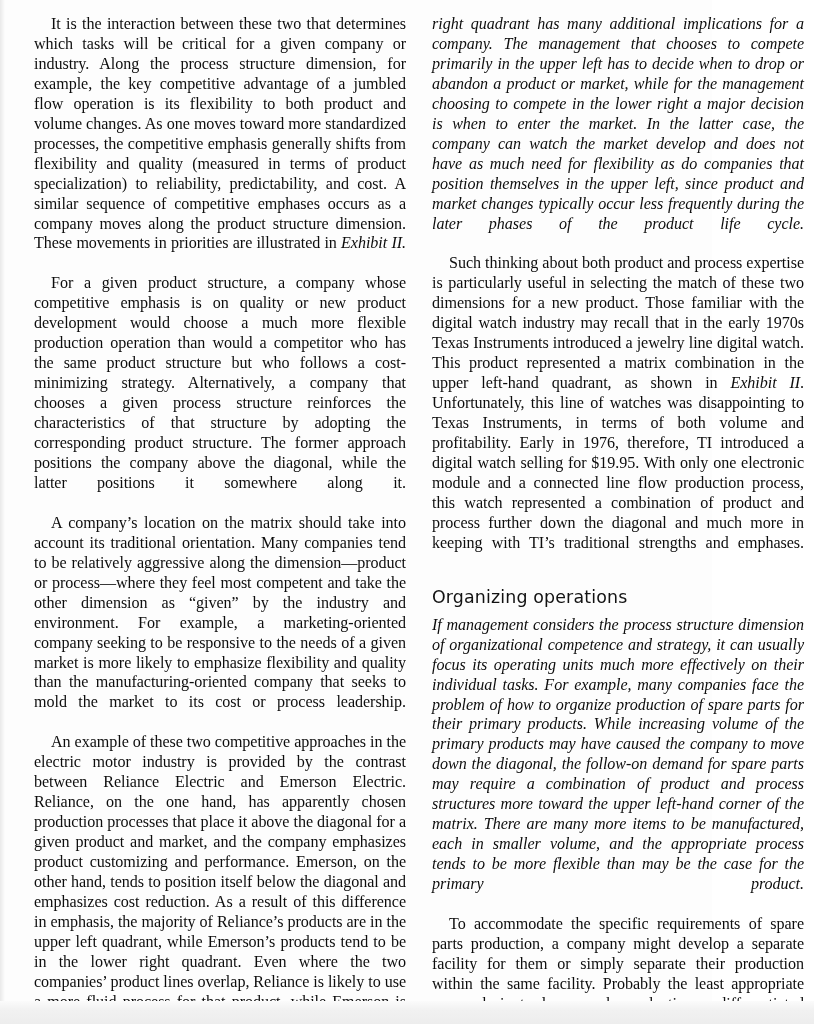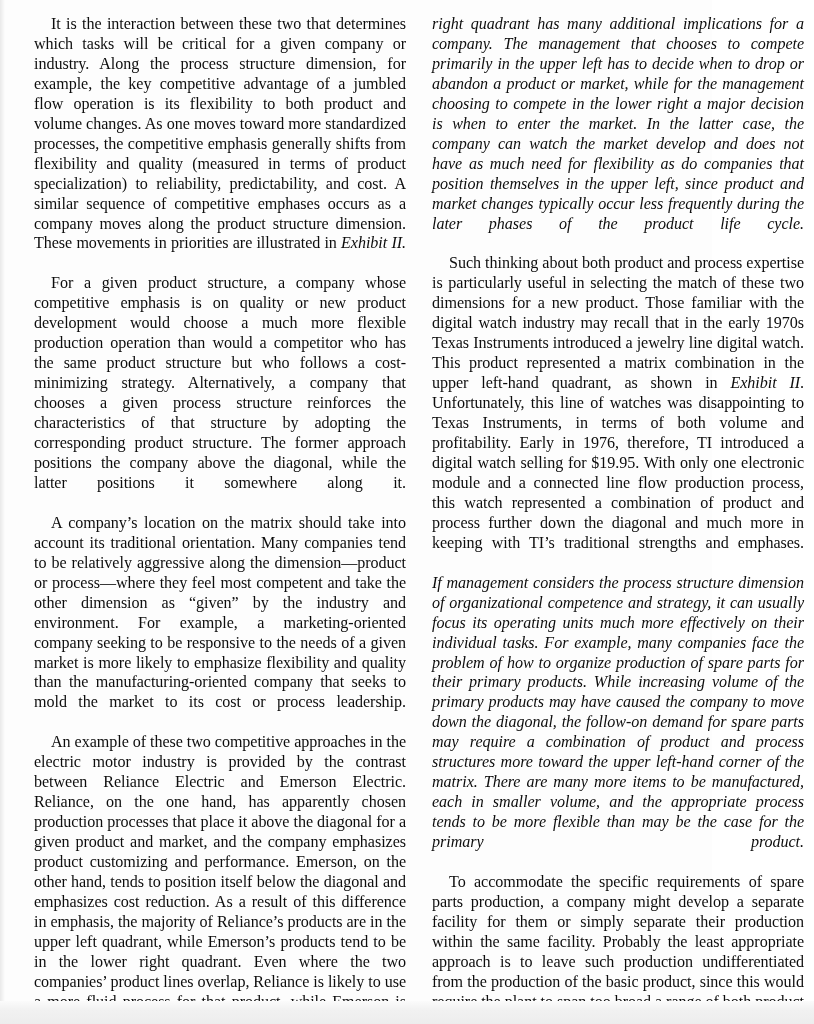--- a/index.html
+++ b/index.html
@@ -119,20 +119,21 @@
       <p class="body-par">An example of these two competitive approaches in the electric motor industry is provided by the contrast between Reliance Electric and Emerson Electric. Reliance, on the one hand, has apparently chosen production processes that place it above the diagonal for a given product and market, and the company emphasizes product customizing and performance. Emerson, on the other hand, tends to position itself below the diagonal and emphasizes cost reduction. As a result of this difference in emphasis, the majority of Reliance’s products are in the upper left quadrant, while Emerson’s products tend to be in the lower right quadrant. Even where the two companies’ product lines overlap, Reliance is likely to use a more fluid process for that product, while Emerson is more likely to use a standardized process.</p>
 
     </div>
 
     <div class="column">
 
       <p class="body-par no-indent">right quadrant has many additional implications for a company. The management that chooses to compete primarily in the upper left has to decide when to drop or abandon a product or market, while for the management choosing to compete in the lower right a major decision is when to enter the market. In the latter case, the company can watch the market develop and does not have as much need for flexibility as do companies that position themselves in the upper left, since product and market changes typically occur less frequently during the later phases of the product life cycle.</p>
 
       <p class="body-par"><span>Such thinking about both product and process expertise is particularly useful in selecting the match of these two dimensions for a new product. Those familiar with the digital watch industry may recall that in the early 1970s Texas Instruments introduced a jewelry line digital watch. This product represented a matrix combination in the upper left-hand quadrant, as shown in </span><em class="exhibit-ref">Exhibit II</em><span>. Unfortunately, this line of watches was disappointing to Texas Instruments, in terms of both volume and profitability. Early in 1976, therefore, TI introduced a digital watch selling for $19.95. With only one electronic module and a connected line flow production process, this watch represented a combination of product and process further down the diagonal and much more in keeping with TI’s traditional strengths and emphases.</span></p>
 
+      <h2 class="section-heading">Organizing operations</h2>
 
       <p class="body-par no-indent">If management considers the process structure dimension of organizational competence and strategy, it can usually focus its operating units much more effectively on their individual tasks. For example, many companies face the problem of how to organize production of spare parts for their primary products. While increasing volume of the primary products may have caused the company to move down the diagonal, the follow-on demand for spare parts may require a combination of product and process structures more toward the upper left-hand corner of the matrix. There are many more items to be manufactured, each in smaller volume, and the appropriate process tends to be more flexible than may be the case for the primary product.</p>
 
       <p class="body-par">To accommodate the specific requirements of spare parts production, a company might develop a separate facility for them or simply separate their production within the same facility. Probably the least appropriate approach is to leave such production undifferentiated from the production of the basic product, since this would require the plant to span too broad a range of both product and process, making it less efficient and less effective for both categories of product.</p>
 
     </div>
 
   </div>
 
   <div class="scan-bottom-strip"></div>

